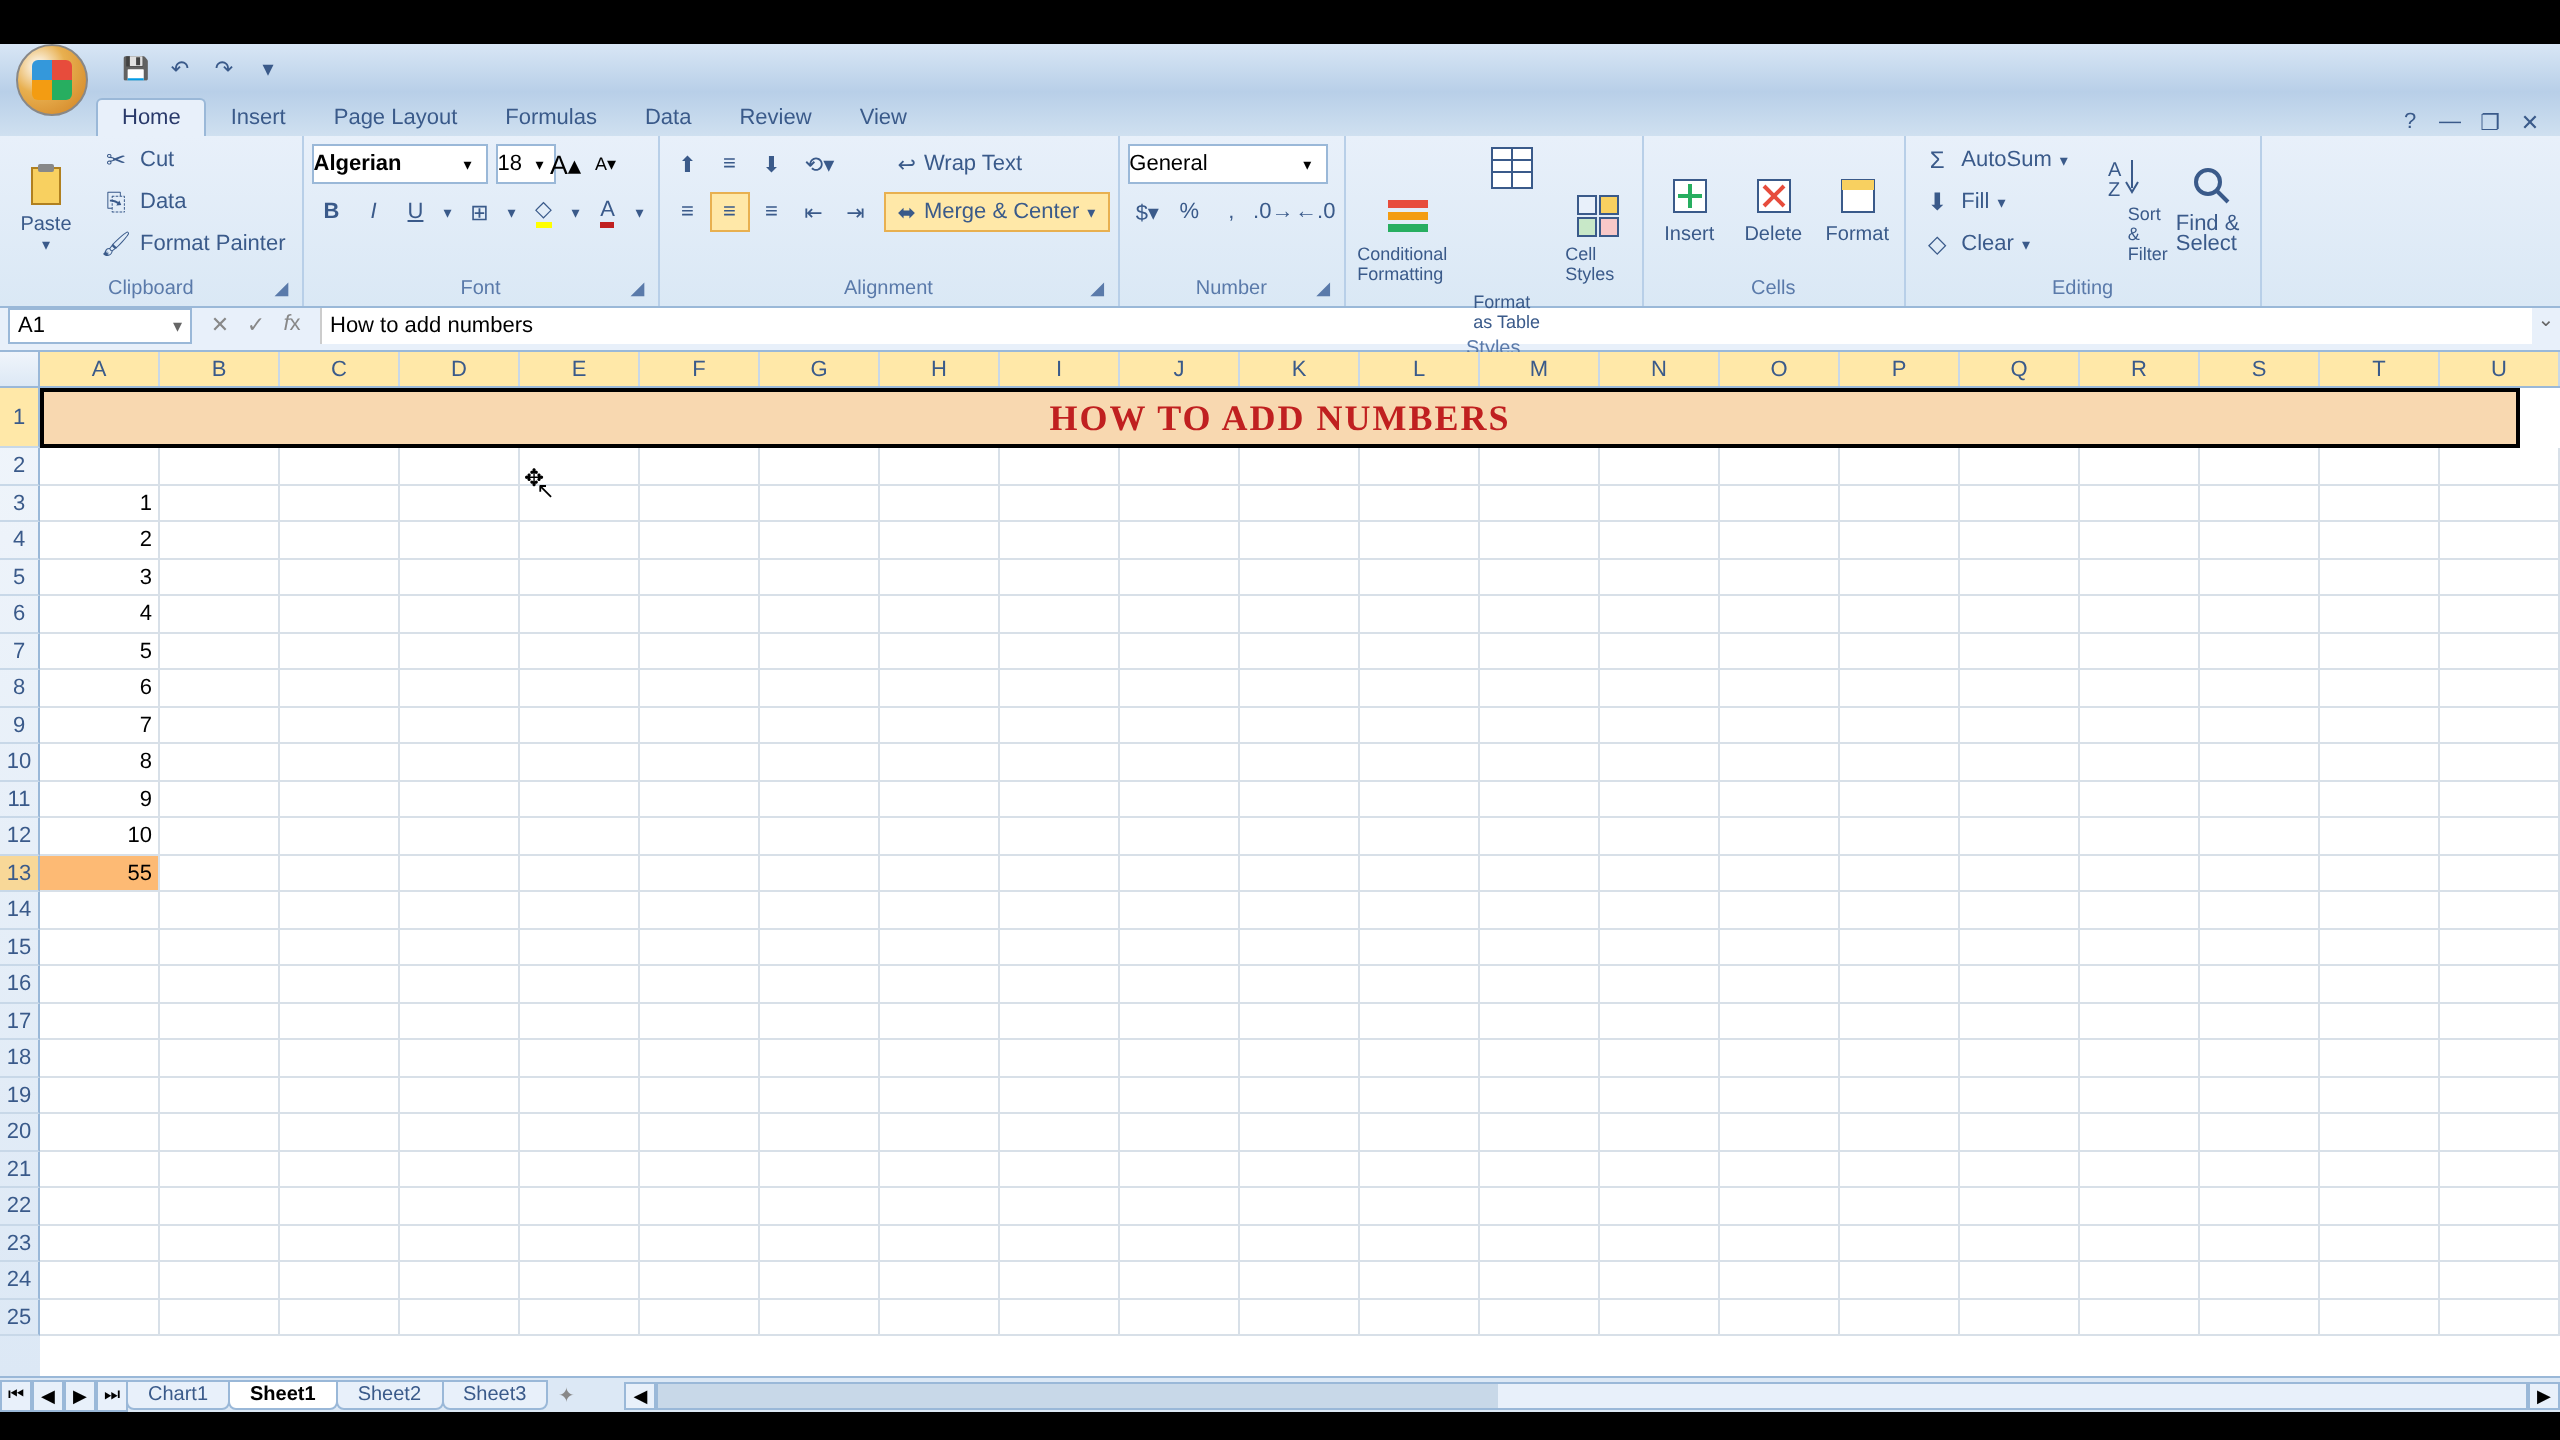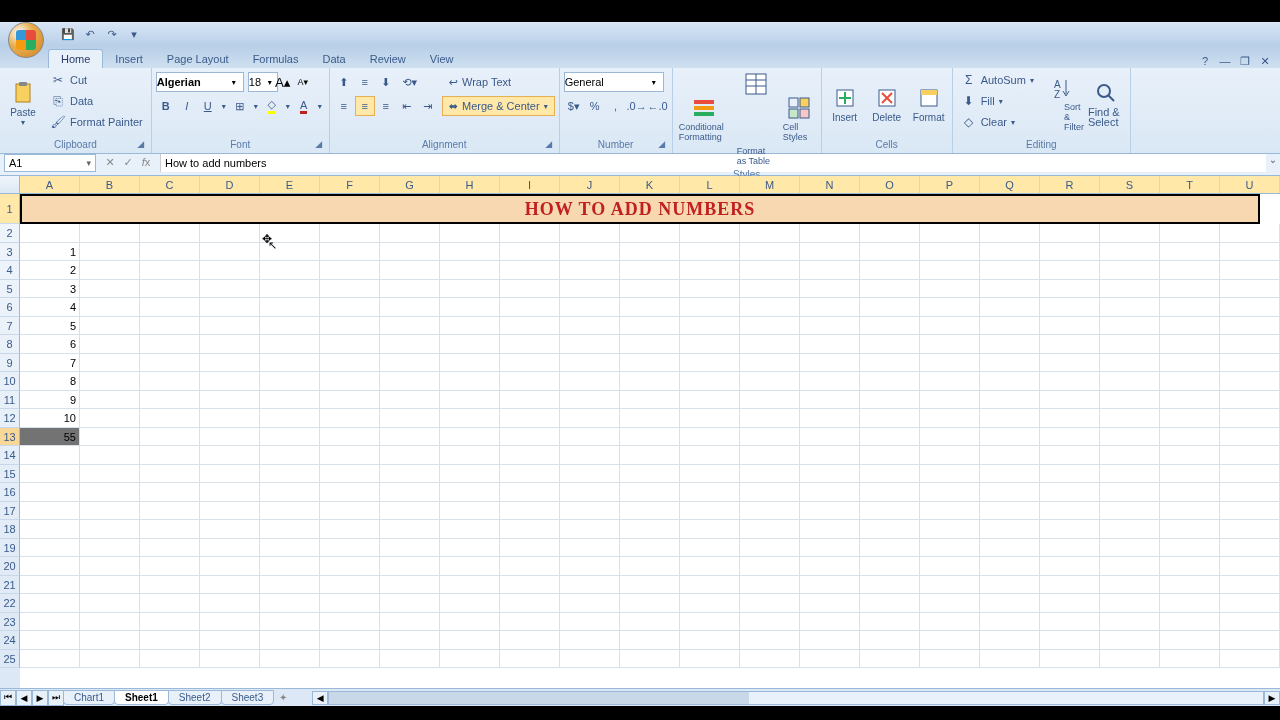--- a/index.html
+++ b/index.html
@@ -62,21 +62,21 @@
 .row-h { height: 18.5px; border-bottom: 1px solid #c8d8e8; border-right: 1px solid #9ab8d8; font-size: 11px; color: #3a5a8a; text-align: center; line-height: 18px; }
 .row-h.sel { background: #ffe8a8; }
 .row-h.hl { background: #f8d898; }
 .cells { flex: 1; position: relative; }
 .row-h.tall { height: 30px; line-height: 30px; }
 .cell-row { display: flex; height: 18.5px; }
 .cell-row.tall { height: 30px; }
 .cell { width: 60px; border-right: 1px solid #d8e0e8; border-bottom: 1px solid #d8e0e8; font-size: 11px; padding: 0 3px; text-align: right; line-height: 18px; }
 .merged-title { width: 1240px; height: 30px; background: #f8d8b0; border: none; border-bottom: 2px solid #000; text-align: center; font-family: 'Algerian', 'Wide Latin', serif; font-size: 18px; font-weight: bold; color: #c02020; line-height: 30px; letter-spacing: 1px; }
 .selection-border { position: absolute; border: 2px solid #000; pointer-events: none; top: 0; left: 0; width: 1240px; height: 30px; }
-.cell.hl { background: #737373; }
+.cell.hl { background: #fdba74; }
 
 
 .move-cursor { position: absolute; font-size: 12px; color: #000; pointer-events: none; }
 
 
 .sheet-bar { height: 18px; background: #dce8f5; display: flex; align-items: center; border-top: 1px solid #9ab8d8; font-size: 10px; }
 .sheet-nav { display: flex; }
 .sheet-nav button { width: 16px; height: 16px; border: 1px solid #9ab8d8; background: #e8f0fa; font-size: 9px; cursor: pointer; }
 .sheet-tab { padding: 1px 10px; background: #e8f0fa; border: 1px solid #9ab8d8; border-radius: 0 0 4px 4px; margin-left: -1px; cursor: pointer; color: #3a5a8a; }
 .sheet-tab.active { background: #fff; font-weight: bold; color: #000; }

